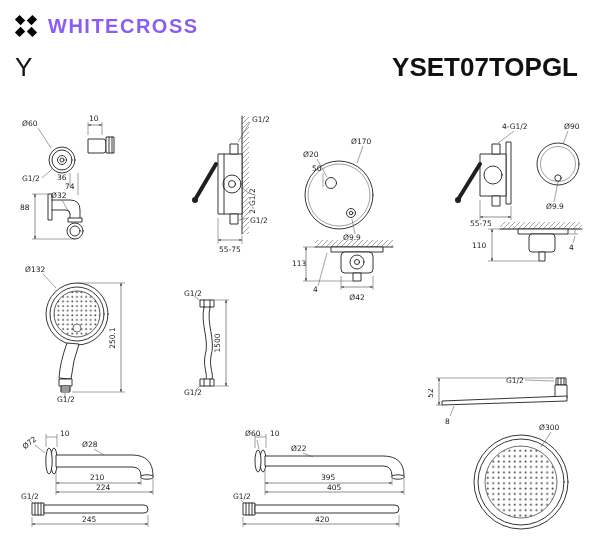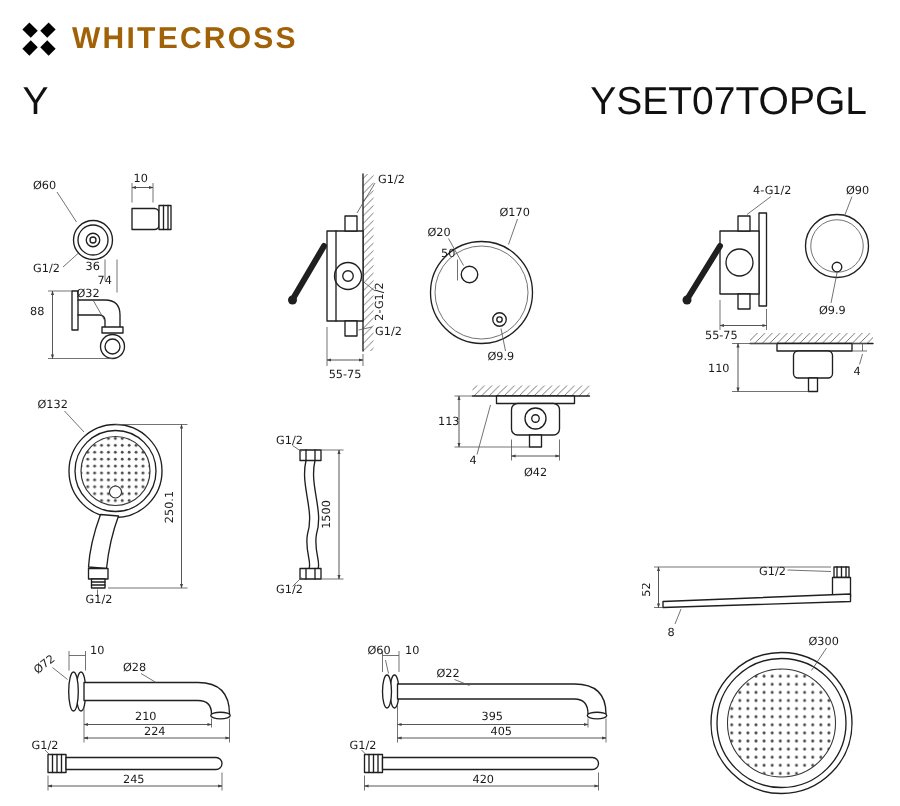--- a/index.html
+++ b/index.html
@@ -1,22 +1,22 @@
 <!DOCTYPE html>
 <html><head>
 <meta charset="utf-8">
 <style>
   *{margin:0;padding:0;box-sizing:border-box}
   html,body{background:#fff}
   body{width:600px;height:537px;position:relative;overflow:hidden;font-family:"Liberation Sans",sans-serif;color:#111}
   .abs{position:absolute}
   .brand-row{position:absolute;left:12px;top:12px;display:flex;align-items:center;gap:8px}
-  .brand-text{font-size:20px;font-weight:bold;letter-spacing:1.5px;color:#a16207}
+  .brand-text{font-size:20px;font-weight:bold;letter-spacing:1.5px;color:#8b5cf6}
   .series{position:absolute;left:15px;top:52px;font-size:26px;font-weight:400}
-  .model{position:absolute;right:22px;top:52px;font-size:26px;font-weight:400}
+  .model{position:absolute;right:22px;top:52px;font-size:26px;font-weight:700}
   svg text{font-family:"DejaVu Sans",sans-serif;font-size:7.5px;fill:#1a1a1a}
   .ln{stroke:#1f1f1f;stroke-width:0.9;fill:none;stroke-linejoin:round;stroke-linecap:round}
   .lnf{stroke:#1f1f1f;stroke-width:0.9;fill:#fff;stroke-linejoin:round}
   .thick{stroke:#1f1f1f;stroke-width:4;fill:none;stroke-linecap:round}
   .dim{stroke:#555;stroke-width:0.55;fill:none}
   .dima{stroke:#444;stroke-width:0.6;fill:none;marker-start:url(#arrow);marker-end:url(#arrow)}
 </style>
 </head>
 <body>
 
@@ -110,21 +110,21 @@
     <line class="dim" x1="62" y1="130" x2="62" y2="138"></line>
     <line class="dima" x1="38" y1="134" x2="62" y2="134"></line>
   </g>
   <text x="72" y="16">G1/2</text>
   <text x="75" y="95" text-anchor="middle" transform="rotate(-90 75 95)">2-G1/2</text>
   <text x="70" y="117">G1/2</text>
   <text x="50" y="146" text-anchor="middle">55-75</text>
 </svg>
 </div>
 
-<div class="abs" style="left:275px;top:133px">
+<div class="abs" style="left:293px;top:133px">
 <svg width="105" height="112" viewBox="0 0 105 112">
   <g>
     <circle class="ln" cx="46" cy="62" r="34"></circle>
     <circle class="dim" cx="46" cy="62" r="31"></circle>
     <circle class="ln" cx="38" cy="50" r="5.5"></circle>
     <circle class="ln" cx="58" cy="80" r="4.5"></circle>
     <circle class="ln" cx="58" cy="80" r="1.8"></circle>
   </g>
   <g>
     <line class="dim" x1="70" y1="13" x2="64" y2="30"></line>
@@ -180,21 +180,21 @@
   </g>
   <text x="56" y="13">4-G1/2</text>
   <text x="118" y="13">Ø90</text>
   <text x="100" y="93">Ø9.9</text>
   <text x="24" y="110">55-75</text>
   <text x="26" y="132">110</text>
   <text x="123" y="134">4</text>
 </svg>
 </div>
 
-<div class="abs" style="left:291px;top:249px">
+<div class="abs" style="left:291px;top:232px">
 <svg width="110" height="72" viewBox="0 0 110 72">
   <defs>
         <pattern id="h5" width="5" height="5" patternUnits="userSpaceOnUse">
           <path d="M0,5 L5,0" stroke="#666" stroke-width="0.6"></path>
         </pattern>
       </defs>
   <g>
     <rect x="24" y="8" width="78" height="7" fill="url(#h5)"></rect>
     <line class="ln" x1="24" y1="15" x2="102" y2="15"></line>
     <rect class="lnf" x="40" y="15" width="52" height="5"></rect>

